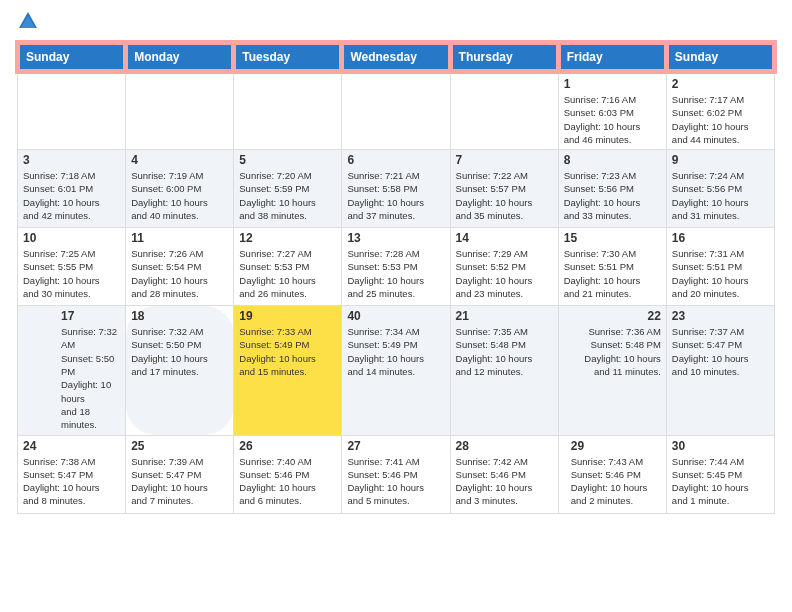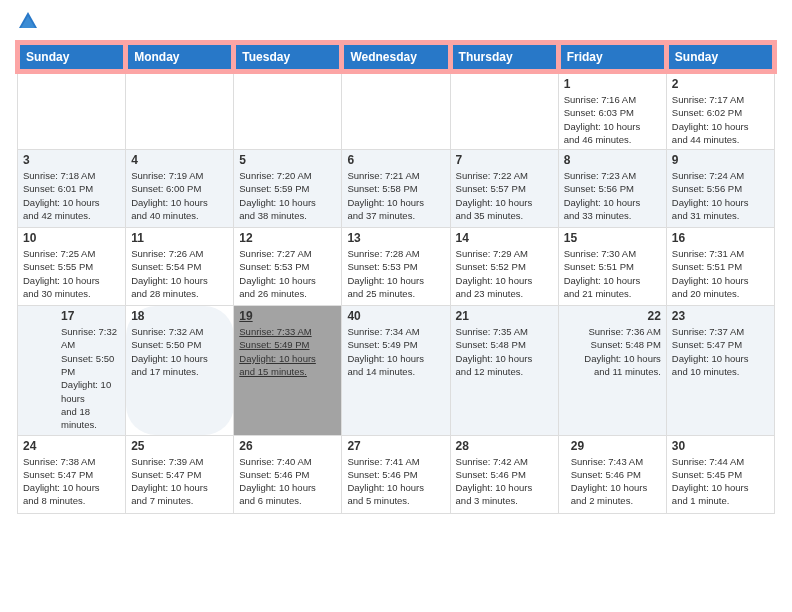--- a/index.html
+++ b/index.html
@@ -203,21 +203,21 @@
         </tr>
         <tr>
           <td style="background: rgb(240, 244, 248); padding-left: 43px;">
             <span class="day-num">17</span>
             <div class="day-info">Sunrise: 7:32 AM<br>Sunset: 5:50 PM<br>Daylight: 10 hours<br>and 18 minutes.</div>
           </td>
           <td style="background: rgb(240, 244, 248); border-radius: 30px;">
             <span class="day-num">18</span>
             <div class="day-info">Sunrise: 7:32 AM<br>Sunset: 5:50 PM<br>Daylight: 10 hours<br>and 17 minutes.</div>
           </td>
-          <td style="background: #a3a3a3; text-decoration: underline;">
+          <td style="background: #fde047;">
             <span class="day-num">19</span>
             <div class="day-info">Sunrise: 7:33 AM<br>Sunset: 5:49 PM<br>Daylight: 10 hours<br>and 15 minutes.</div>
           </td>
           <td style="background: rgb(240, 244, 248);">
             <span class="day-num">40</span>
             <div class="day-info">Sunrise: 7:34 AM<br>Sunset: 5:49 PM<br>Daylight: 10 hours<br>and 14 minutes.</div>
           </td>
           <td style="background: rgb(240, 244, 248);">
             <span class="day-num">21</span>
             <div class="day-info">Sunrise: 7:35 AM<br>Sunset: 5:48 PM<br>Daylight: 10 hours<br>and 12 minutes.</div>

